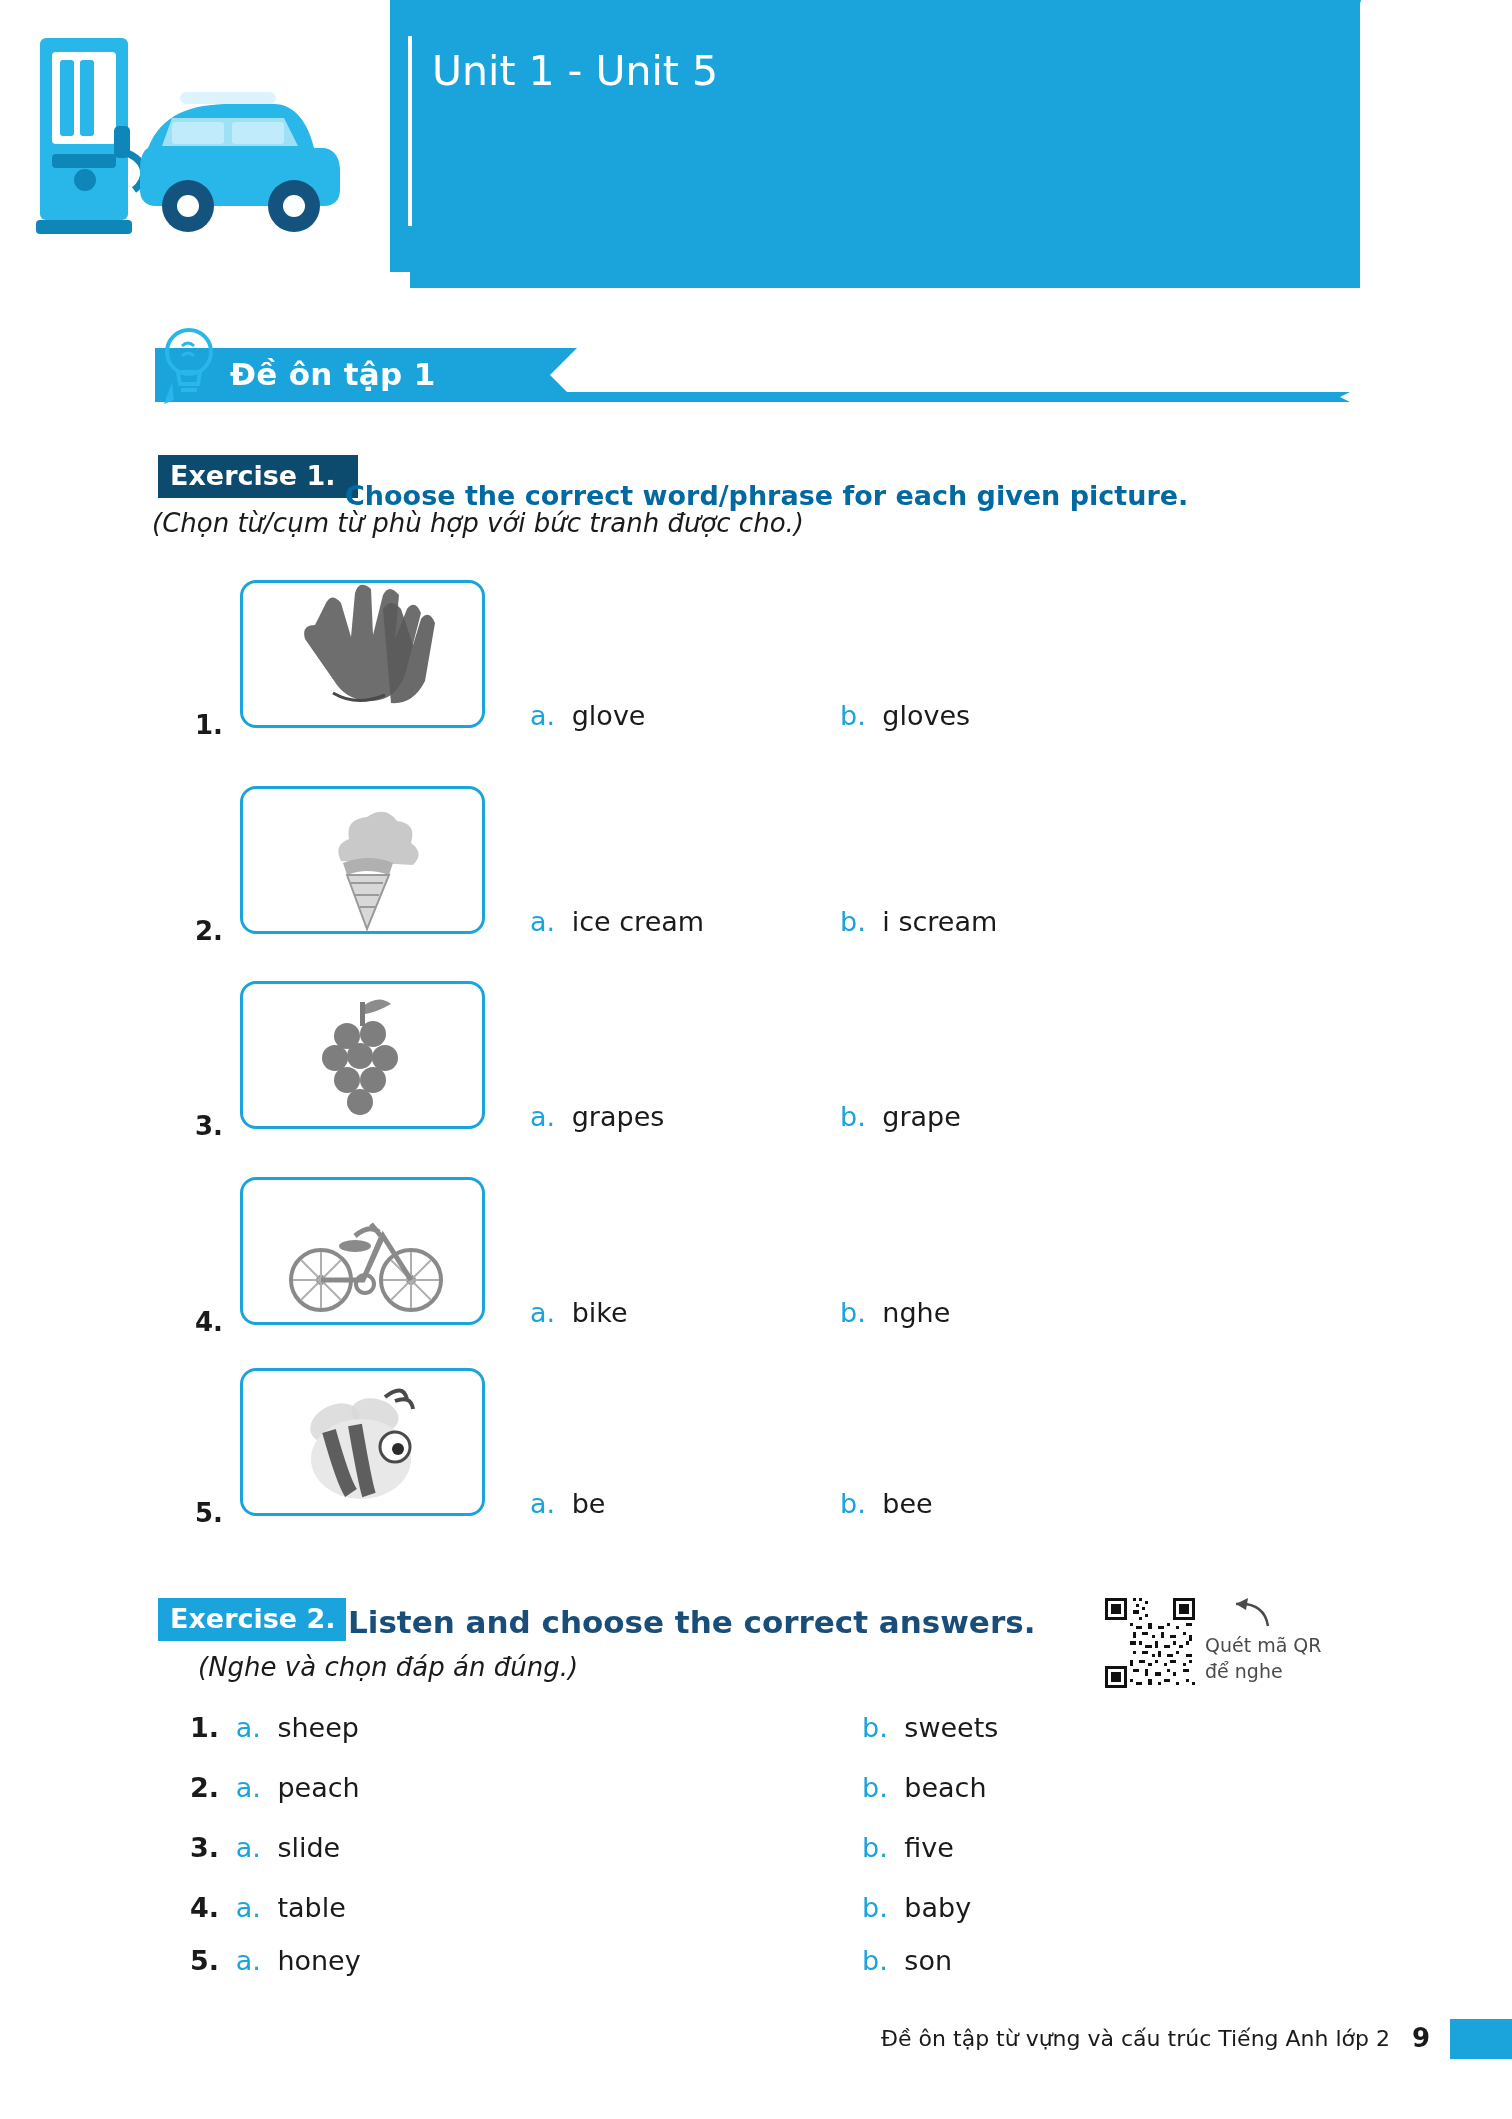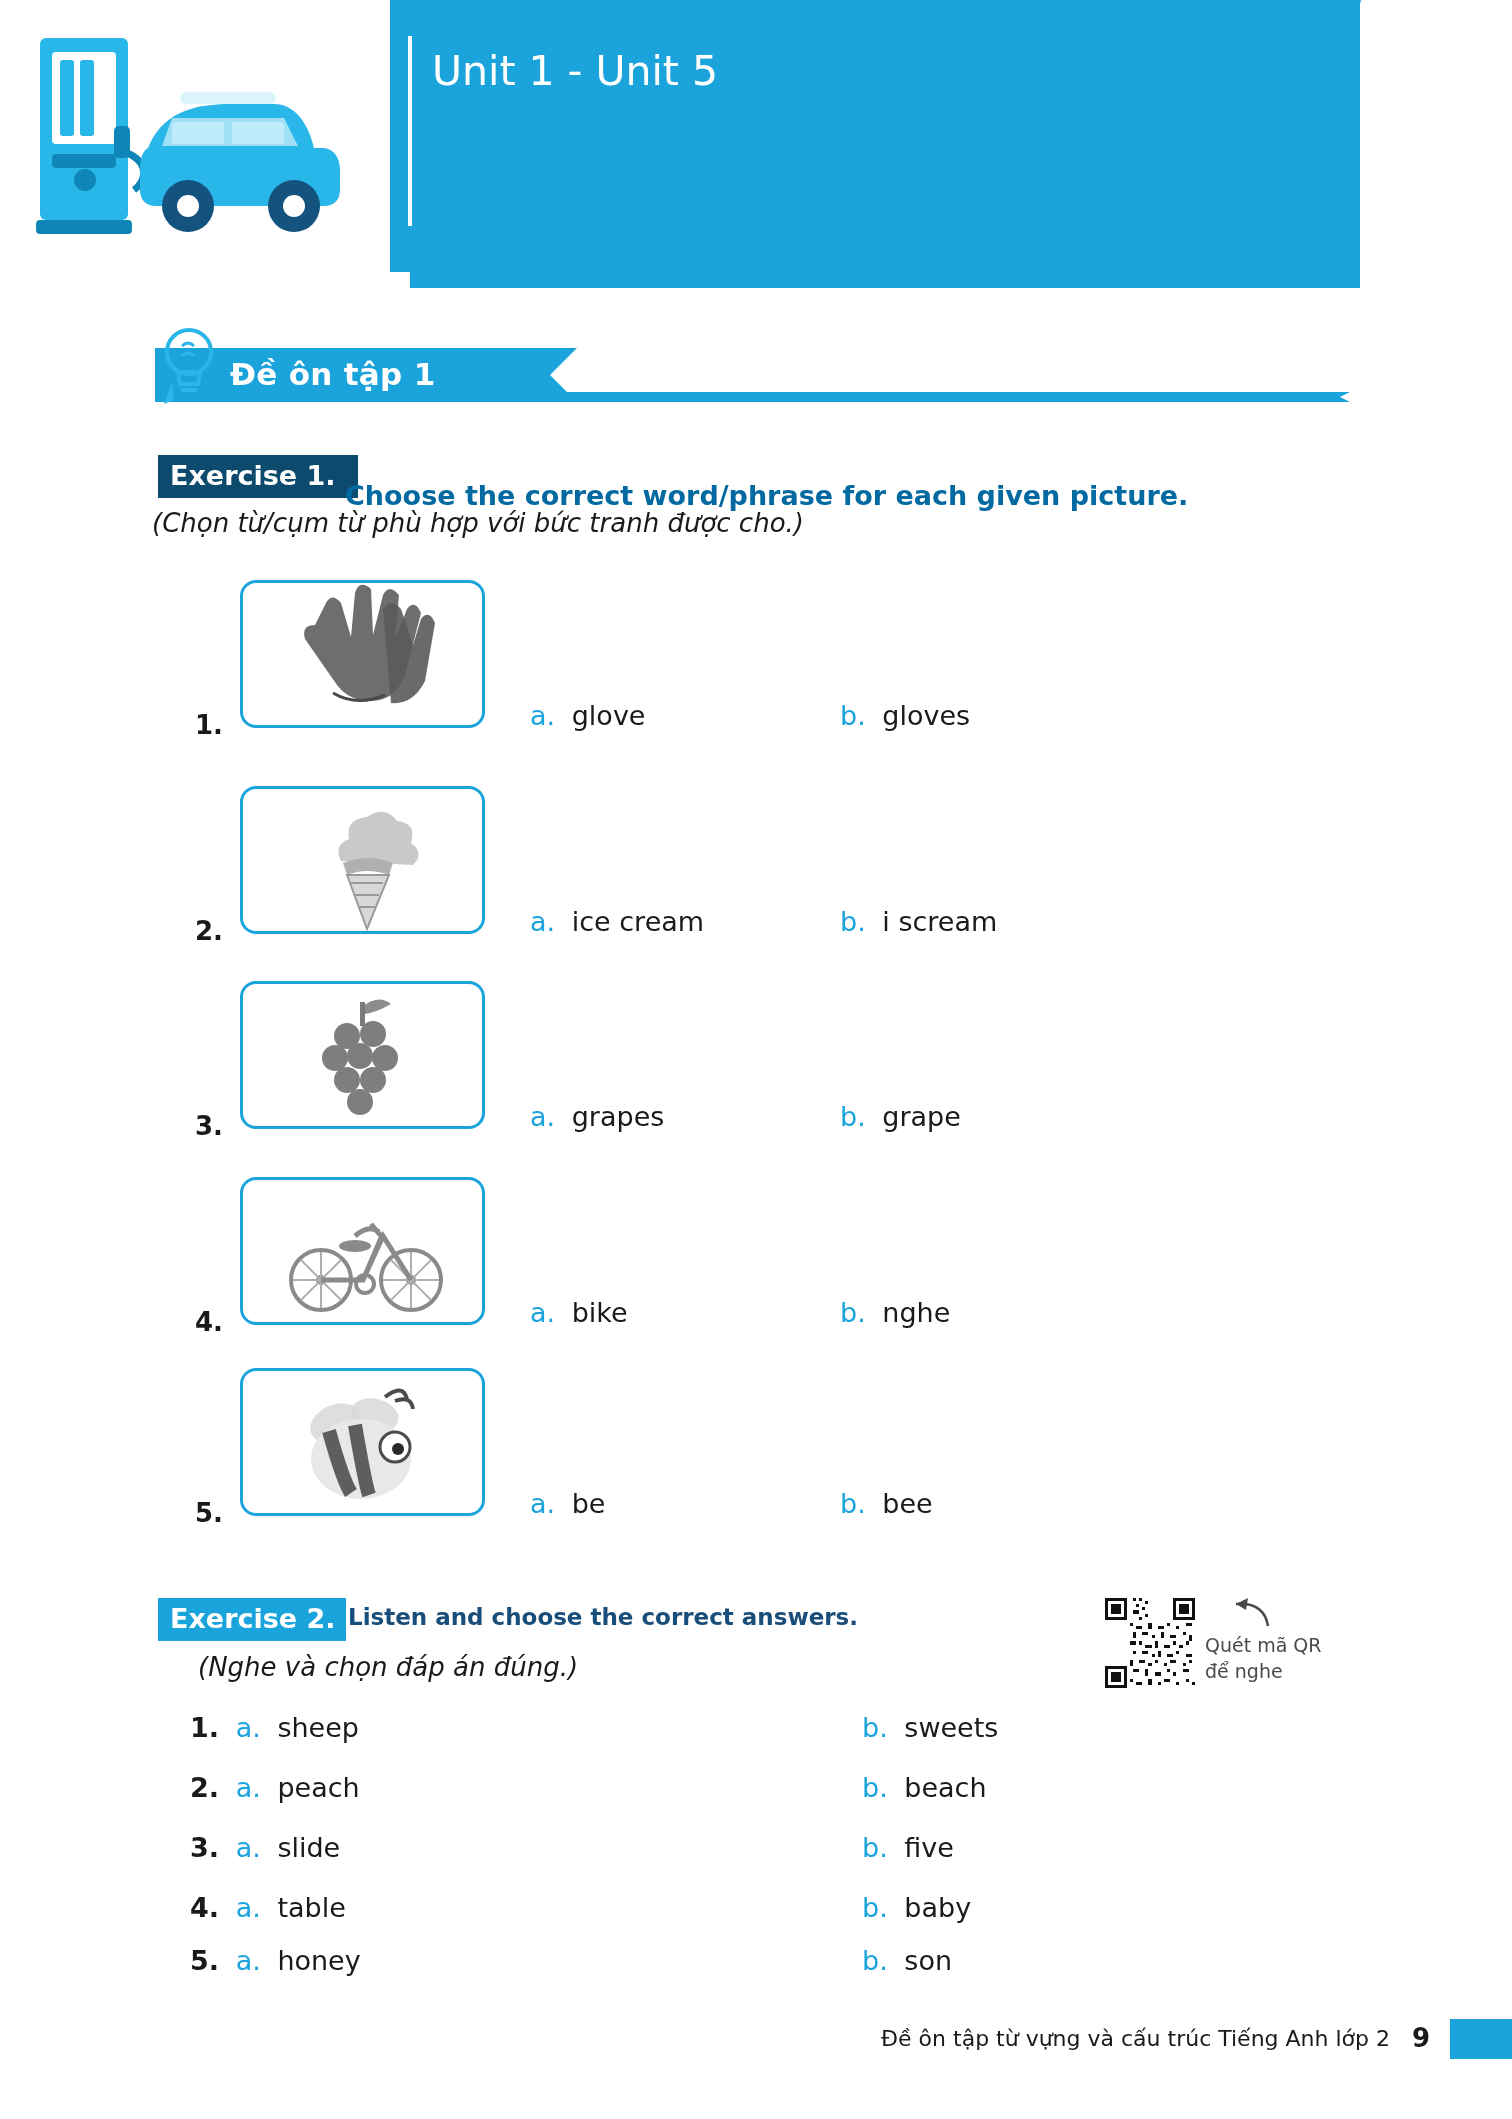--- a/index.html
+++ b/index.html
@@ -191,21 +191,21 @@
     color: #ffffff;
     font-weight: bold;
     font-size: 27px;
     padding: 5px 10px 7px 12px;
   }
   .ex2-heading {
     position: absolute;
     left: 348px; top: 1604px;
     color: #1A4E7A;
     font-weight: bold;
-    font-size: 23px;
+    font-size: 31px;
   }
   .ex2-sub {
     position: absolute;
     left: 198px; top: 1652px;
     color: #1A1A1A;
     font-style: italic;
     font-size: 26px;
   }
   .qr-box {
     position: absolute;

